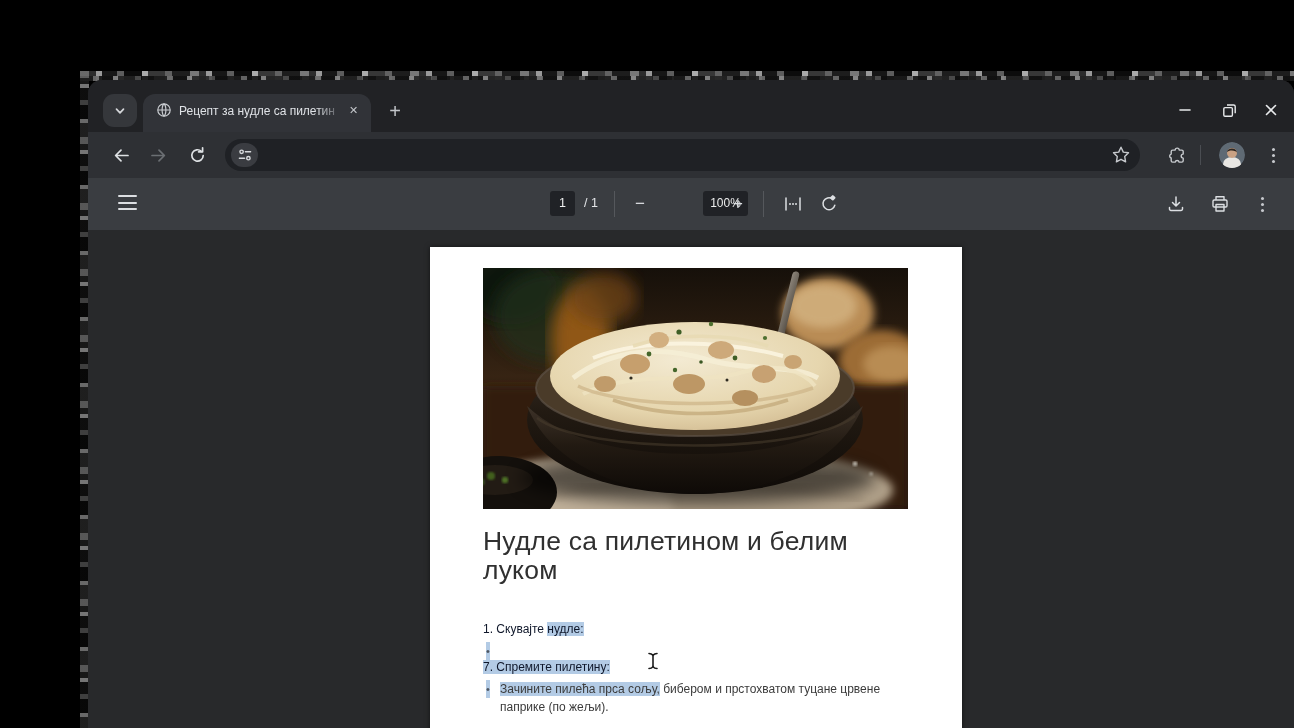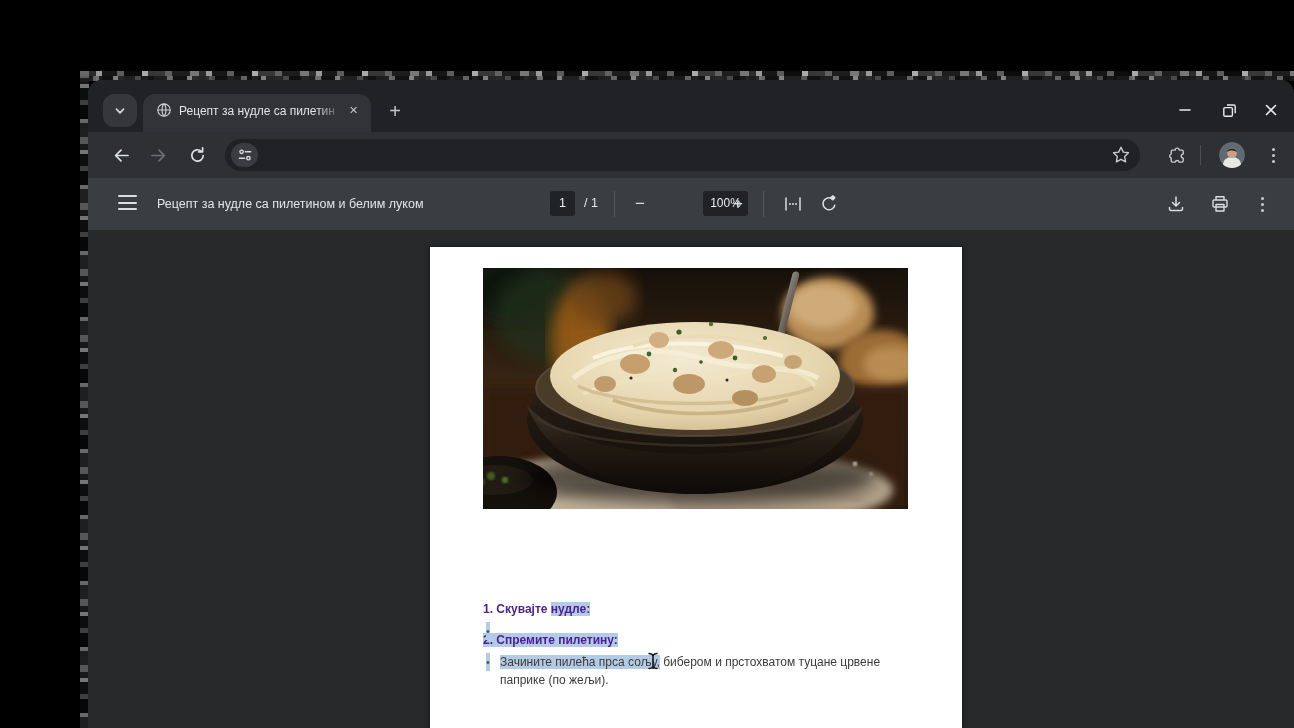--- a/index.html
+++ b/index.html
@@ -103,21 +103,21 @@
   .page{
     position:absolute; left:342px; top:17px; width:532px; height:500px; background:#fff;
     box-shadow:0 0 5px rgba(0,0,0,.55);
   }
   .recipe-img{ position:absolute; left:53px; top:21px; width:425px; height:241px; }
   .doc-title{
     position:absolute; left:53px; top:280px; width:400px;
     font-size:26.5px; line-height:29px; color:#303030; font-weight:400; letter-spacing:.2px;
   }
   .doc-body{ position:absolute; left:53px; top:353px; width:400px; font-size:12px; line-height:18px; color:#3b3b3b; }
-  .sec-head{ font-weight:700; color:#4c1d95; margin-bottom:4px; }
+  .sec-head{ font-weight:400; color:#0f172a; margin-bottom:4px;margin-top:20px; }
   .brow{ position:relative; padding-left:17px; }
   .bmark{ position:absolute; left:3px; top:0; font-size:11px; color:#4d5560; }
   .sel{ background:#b3cbe5; }
   .mb13{ margin-bottom:13px; } .mb8{ margin-bottom:8px; }
   
   .ibeam{ position:absolute; left:646px; top:652px; width:14px; height:18px; }
   svg{ display:block; }
 </style>
 </head>
 <body>
@@ -224,21 +224,20 @@
           </div>
       </div>
     </div>
 
     <div class="pdfbar">
       <div class="ham">
           <i></i>
           <i></i>
           <i></i>
         </div>
-      <span class="pdf-title">Рецепт за нудле са пилетином и белим луком</span>
 
       <div class="page-box">1</div>
       <span class="page-total">/ 1</span>
       <div class="vdiv" style="left:526px"></div>
 
       <div class="zoombtn" style="left:538px">−</div>
       <div class="zoom-box">100%</div>
       <div class="zoombtn" style="left:636px">+</div>
       <div class="vdiv" style="left:675px"></div>
 
@@ -378,28 +377,32 @@
             <circle cx="192" cy="102" r="2.2" fill="#44662a"></circle>
             <circle cx="218" cy="94" r="1.8" fill="#3a5723"></circle>
             <circle cx="148" cy="110" r="1.6" fill="#2e2a20"></circle>
             <circle cx="244" cy="112" r="1.5" fill="#2e2a20"></circle>
           </g>
 
           <path d="M44 138 C70 202 150 226 212 226 C274 226 354 202 380 138 C342 174 280 186 212 186 C144 186 82 174 44 138 Z" fill="url(#bowl)"></path>
           <path d="M54 150 C100 186 320 188 372 148" stroke="#463a2c" stroke-width="2.5" fill="none" opacity=".6"></path>
         </svg>
 
+        <div class="doc-title">
+          <span style="display:block">Нудле са пилетином и белим</span>
+          <span style="display:block">луком</span>
+        </div>
 
         <div class="doc-body">
           <div class="sec-head"><span>1. Скувајте </span><span class="sel">нудле:</span></div>
           <div class="brow mb13">
             <span class="bmark sel">•</span>
           </div>
 
-          <div class="sec-head"><span class="sel">2. Спремите пилетину:</span></div>
+          <div class="sec-head"><span class="sel">7. Спремите пилетину:</span></div>
           <div class="brow mb8">
             <span class="bmark sel">•</span><span class="sel">Зачините пилећа прса сољу,</span><span> бибером и прстохватом туцане црвене паприке (по жељи).</span>
           </div>
 
         </div>
       </div>
     </div>
   </div>
 
   <svg class="ibeam" viewBox="0 0 14 18">

